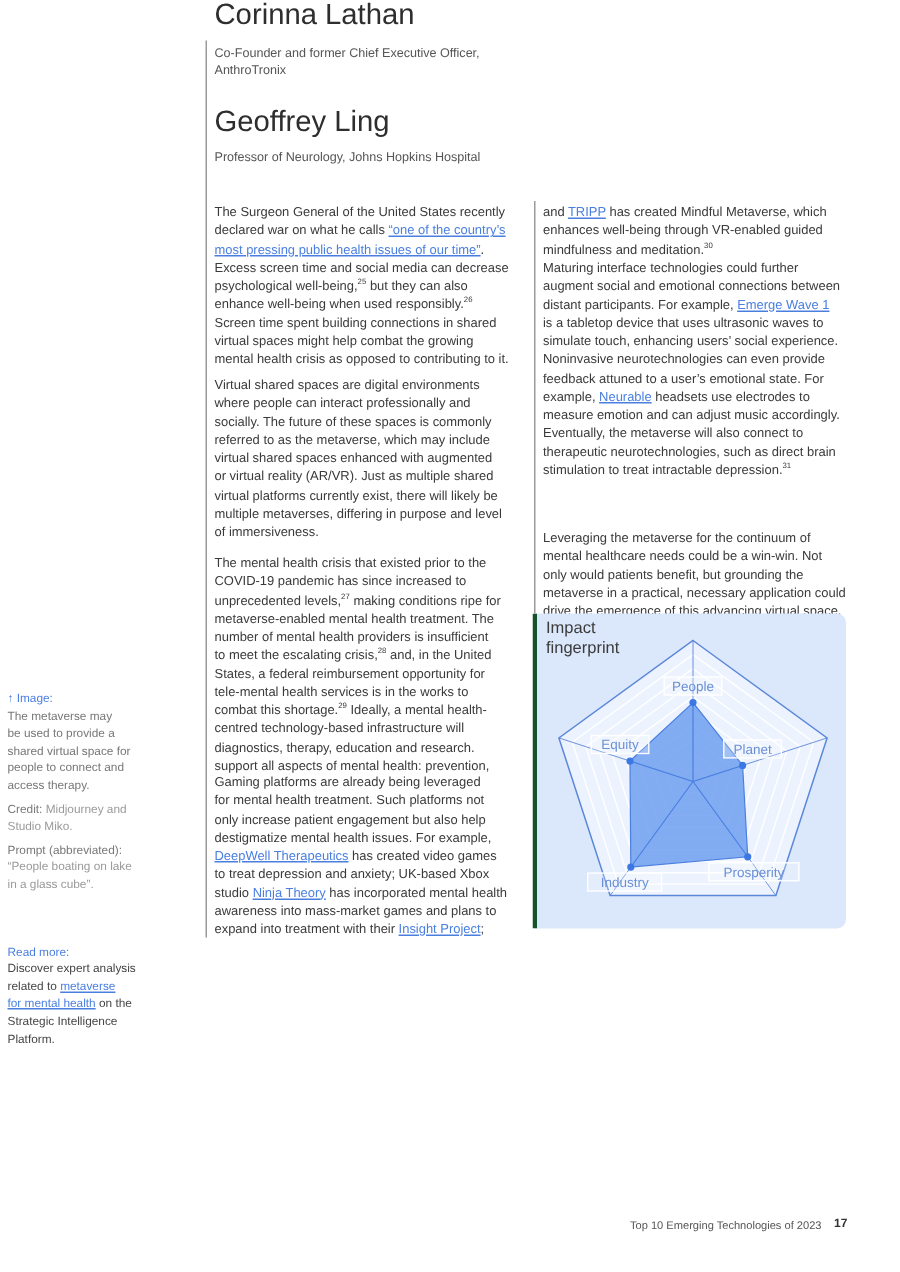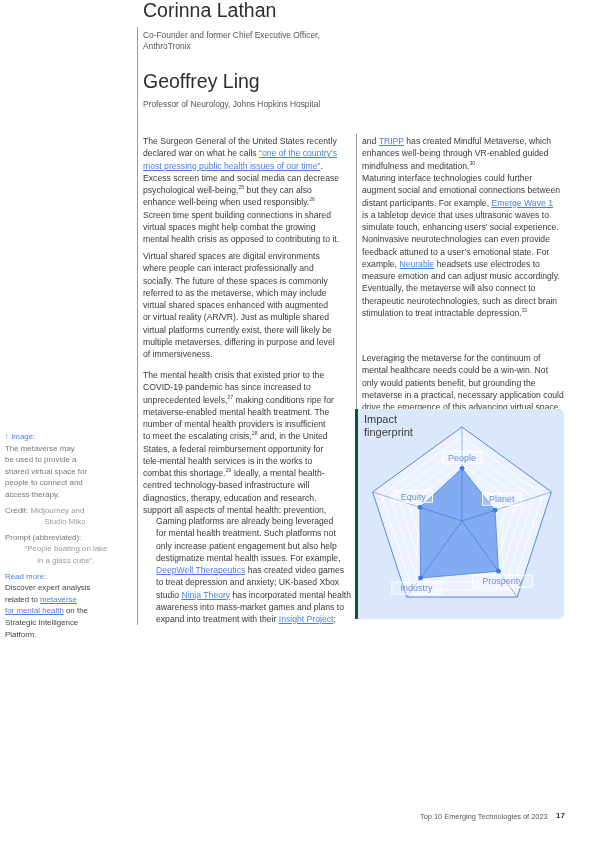--- a/index.html
+++ b/index.html
@@ -7,24 +7,24 @@
        font-family:"Liberation Sans",sans-serif;color:#3a3a3a;}
   .vline{position:absolute;width:1px;background:#9a9a9a;}
   .name{position:absolute;left:143px;font-size:19.5px;color:#2e2e2e;white-space:nowrap;font-weight:normal;}
   .role{position:absolute;left:143px;font-size:8.4px;line-height:11.2px;color:#555;white-space:nowrap;}
   .para{position:absolute;font-size:8.65px;line-height:12.25px;color:#3a3a3a;}
   .line{white-space:nowrap;height:12.25px;}
   .lnk{color:#4a7fe0;text-decoration:underline;text-decoration-thickness:0.5px;text-underline-offset:1px;cursor:pointer;}
   .sup{font-size:5.2px;vertical-align:4px;line-height:0;}
   .side{position:absolute;left:5px;width:122px;font-size:7.9px;line-height:11.6px;}
   .side .line{height:11.6px;}
-  .s-blue{color:#4a7fe0;}
+  .s-blue{color:#4a7fe0;margin-top:29px;}
   .s-dark{color:#444;}
   .s-mid{color:#777;}
-  .s-light{color:#9a9a9a;text-align:center;}
+  .s-light{color:#9a9a9a;}
   .gap{height:4px;}
   .panel{position:absolute;left:355px;top:409px;width:209px;height:210px;
          background:#dbe7fb;border-left:3px solid #14532d;border-radius:0 6px 6px 0;box-sizing:border-box;}
   .panel-title{position:absolute;left:6px;top:4px;font-size:11px;line-height:13px;color:#3b3b3b;white-space:nowrap;}
   .panel svg{position:absolute;left:-3px;top:0;}
   .footer{position:absolute;top:812px;left:420px;font-size:7.4px;color:#555;white-space:nowrap;}
   .page-num{position:absolute;top:811px;left:556px;font-size:8px;font-weight:bold;color:#333;}
 </style>
 </head>
 <body>
@@ -71,21 +71,21 @@
     <div class="line"><span>metaverse-enabled mental health treatment. The</span></div>
     <div class="line"><span>number of mental health providers is insufficient</span></div>
     <div class="line"><span>to meet the escalating crisis,</span><span class="sup">28</span><span> and, in the United</span></div>
     <div class="line"><span>States, a federal reimbursement opportunity for</span></div>
     <div class="line"><span>tele-mental health services is in the works to</span></div>
     <div class="line"><span>combat this shortage.</span><span class="sup">29</span><span> Ideally, a mental health-</span></div>
     <div class="line"><span>centred technology-based infrastructure will</span></div>
     <div class="line"><span>diagnostics, therapy, education and research.</span></div>
     <div class="line"><span>support all aspects of mental health: prevention,</span></div>
   </div>
-<div class="para" style="left:156px;top:515px;">
+<div class="para" style="left:143px;top:515px;">
     <div class="line"><span>Gaming platforms are already being leveraged</span></div>
     <div class="line"><span>for mental health treatment. Such platforms not</span></div>
     <div class="line"><span>only increase patient engagement but also help</span></div>
     <div class="line"><span>destigmatize mental health issues. For example,</span></div>
     <div class="line"><span class="lnk">DeepWell Therapeutics</span><span> has created video games</span></div>
     <div class="line"><span>to treat depression and anxiety; UK-based Xbox</span></div>
     <div class="line"><span>studio </span><span class="lnk">Ninja Theory</span><span> has incorporated mental health</span></div>
     <div class="line"><span>awareness into mass-market games and plans to</span></div>
     <div class="line"><span>expand into treatment with their </span><span class="lnk">Insight Project</span><span>;</span></div>
   </div>

